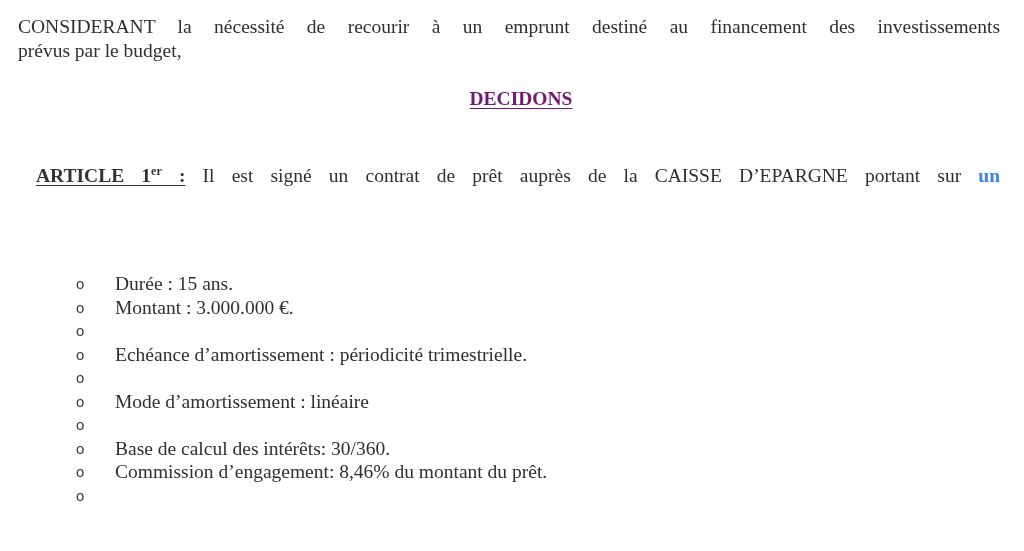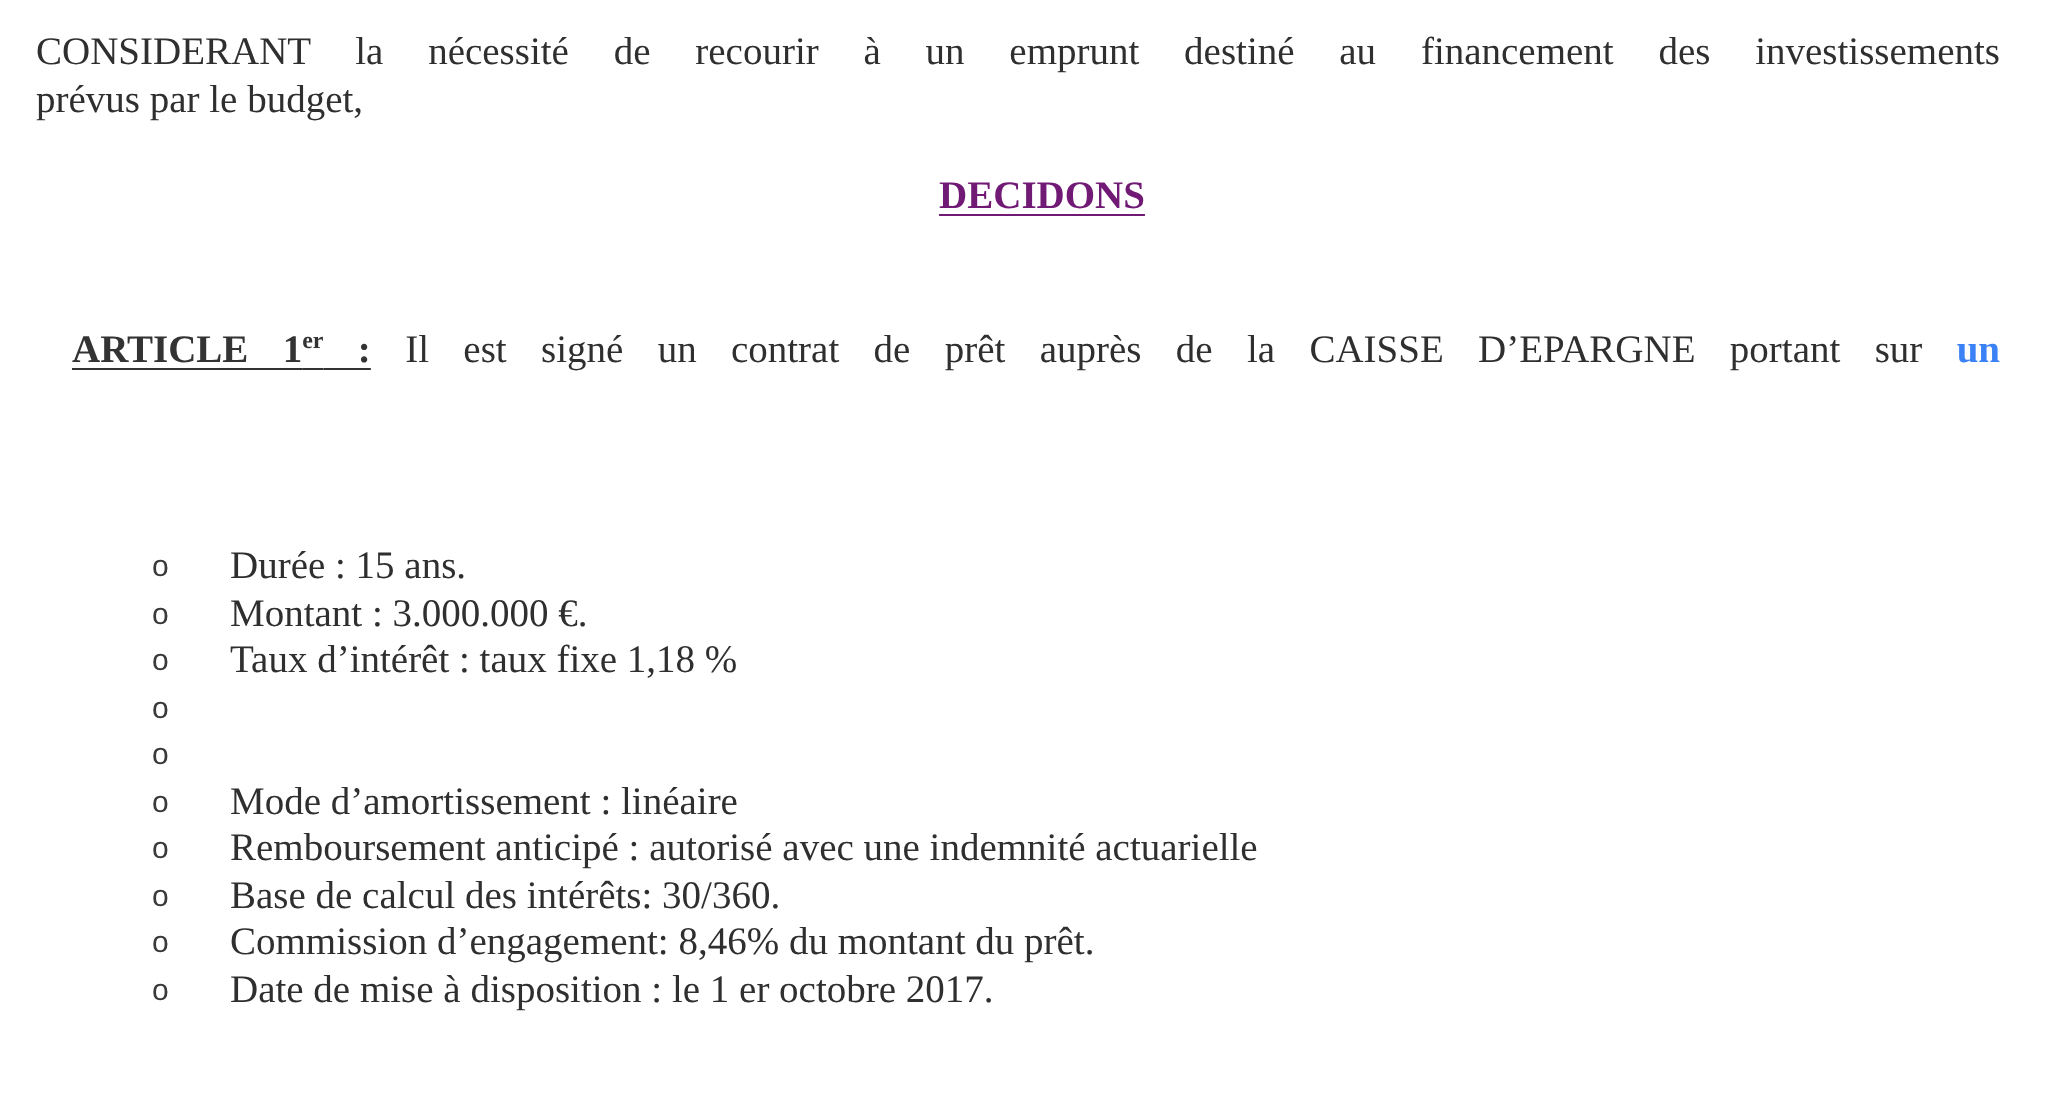--- a/index.html
+++ b/index.html
@@ -117,23 +117,23 @@
 
   <div class="heading">DECIDONS</div>
 
   <p class="para article">
     <span class="line-just"><span class="article-label"><span>ARTICLE 1</span><sup>er</sup><span> :</span></span><span> Il est signé un contrat de prêt auprès de la CAISSE D’EPARGNE portant sur </span><span class="bold">un</span></span>
   </p>
 
   <ul class="conditions">
     <li><span class="bullet">o</span><span class="cond-text">Durée : 15 ans.</span></li>
     <li><span class="bullet">o</span><span class="cond-text">Montant : 3.000.000 €.</span></li>
-    <li><span class="bullet">o</span><span class="cond-text">Taux d’intérêt : taux fixe 1,18 %</span></li>
     <li><span class="bullet">o</span></li>
+    <li><span class="bullet">o</span><span class="cond-text">Echéance d’amortissement : périodicité trimestrielle.</span></li>
     <li><span class="bullet">o</span></li>
     <li><span class="bullet">o</span><span class="cond-text condensed">Mode d’amortissement : linéaire</span></li>
-    <li><span class="bullet">o</span><span class="cond-text condensed">Remboursement anticipé : autorisé avec une indemnité actuarielle</span></li>
+    <li><span class="bullet">o</span></li>
     <li><span class="bullet">o</span><span class="cond-text condensed">Base de calcul des intérêts: 30/360.</span></li>
     <li><span class="bullet">o</span><span class="cond-text condensed">Commission d’engagement: 8,46% du montant du prêt.</span></li>
-    <li><span class="bullet">o</span><span class="cond-text condensed">Date de mise à disposition : le 1 er octobre 2017.</span></li>
+    <li><span class="bullet">o</span></li>
   </ul>
 
 </div>
 
 </body></html>

